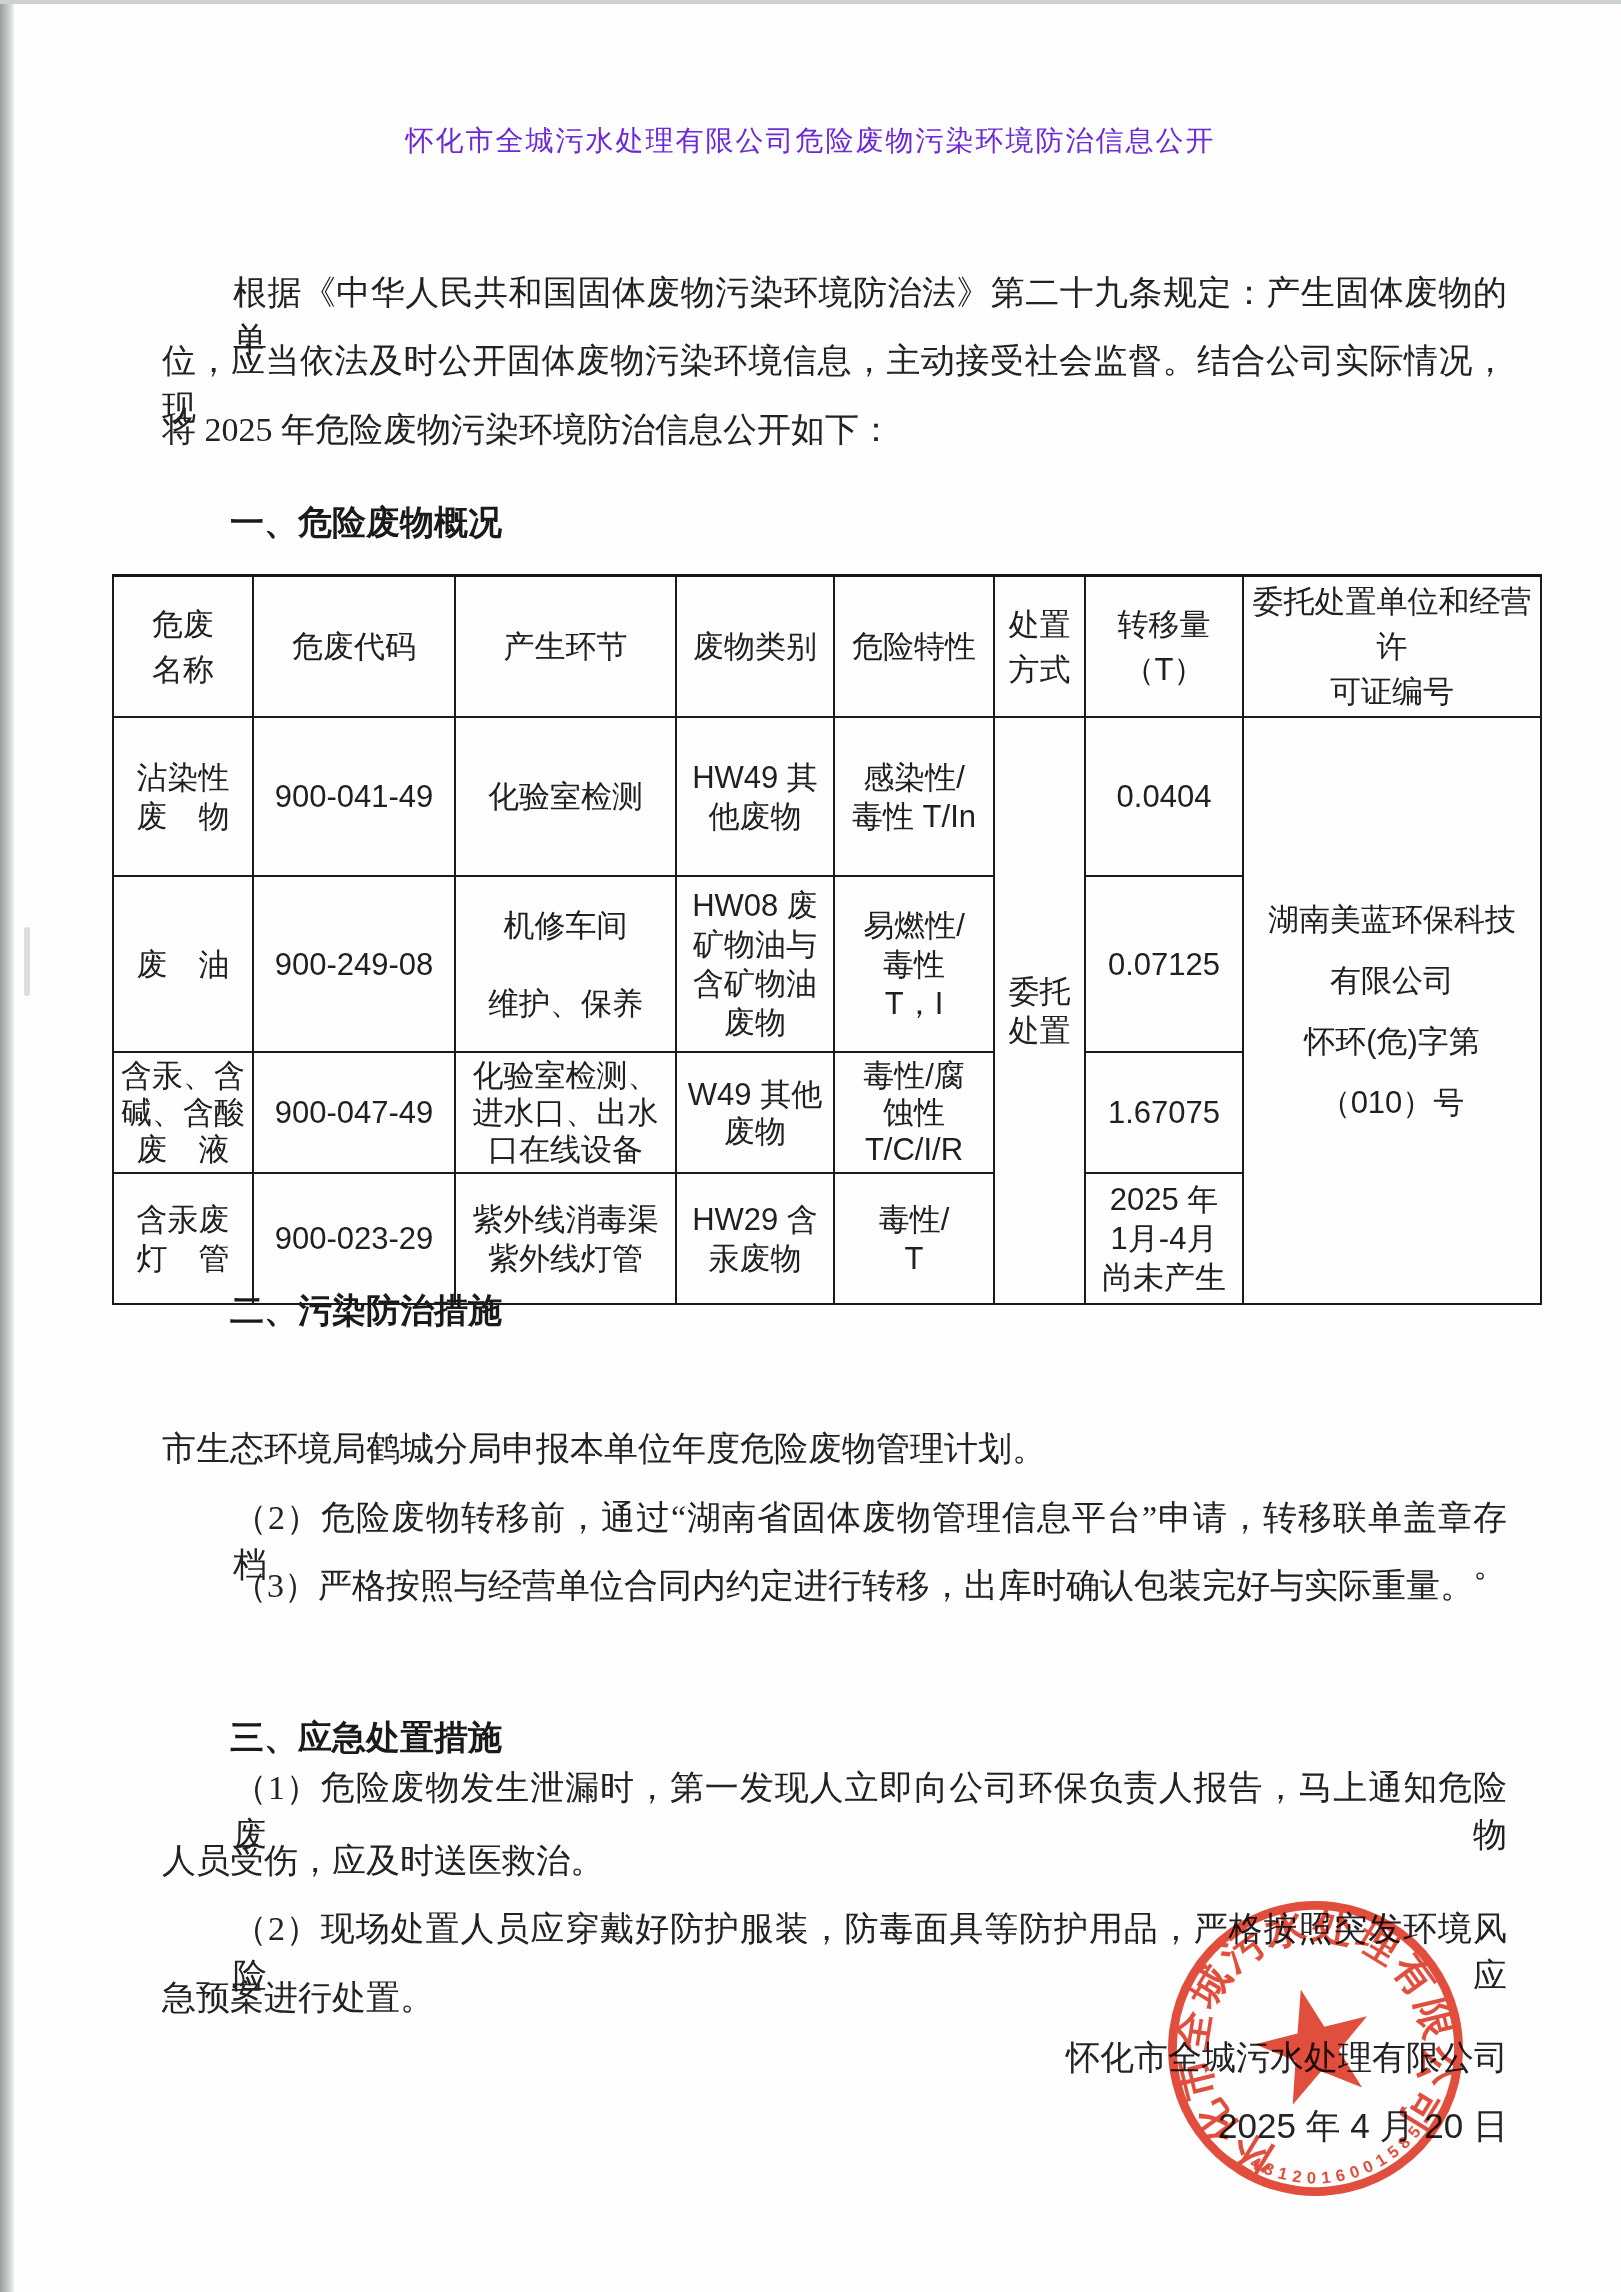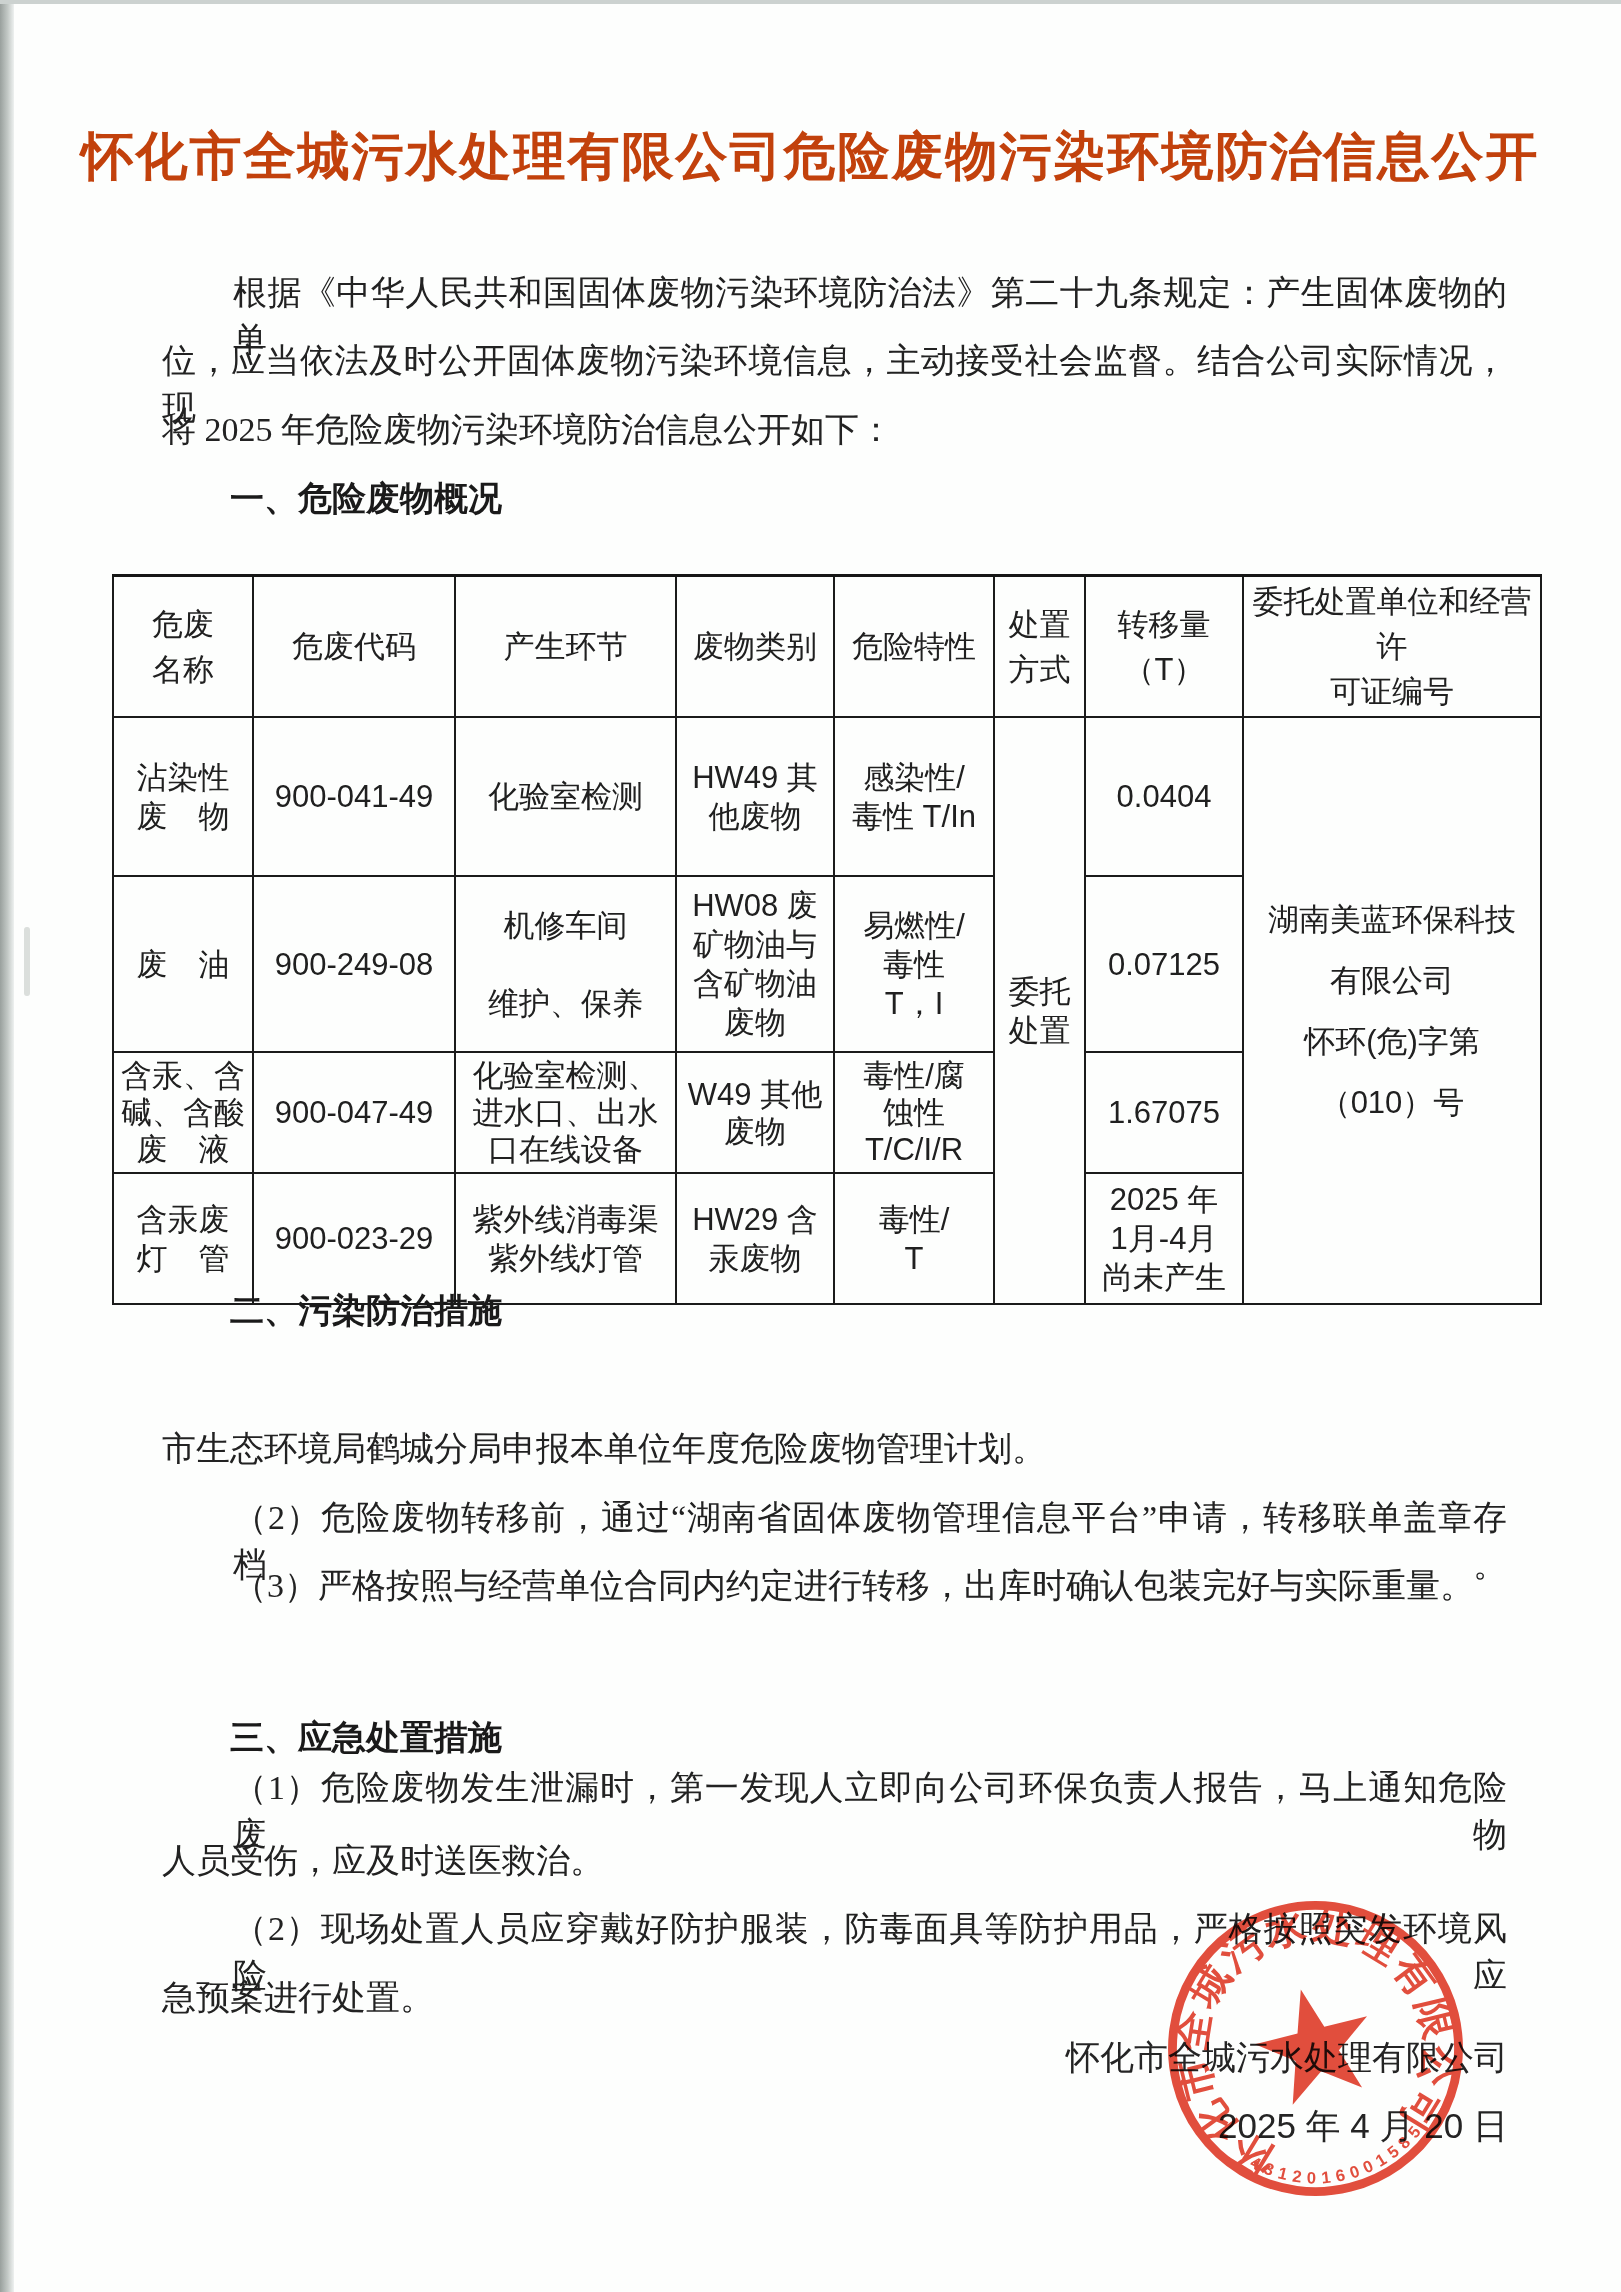--- a/index.html
+++ b/index.html
@@ -5,21 +5,21 @@
   html,body{margin:0;padding:0;background:#e9eceb;}
   #page{position:relative;width:1621px;height:2293px;background:#fdfefd;overflow:hidden;
         font-family:"Liberation Serif",serif;color:#1e1e1e;}
   
   .edge-left{position:absolute;left:0;top:0;width:13.7px;height:100%;
              background:linear-gradient(to right,#99a09d,#c3c9c6 55%,#eef1f0);}
   .edge-top{position:absolute;left:0;top:0;width:100%;height:3.9px;background:#ccd2d0;}
   .smudge{position:absolute;left:23.5px;top:927px;width:6.9px;height:69px;background:#b9bfbc;opacity:.5;border-radius:2.9px;}
 
   .title{position:absolute;left:0;top:122px;width:100%;text-align:center;
-         font-size:52px;font-weight:bold;letter-spacing:2px;color:#c2410c;}
+         font-size:28px;font-weight:normal;letter-spacing:2px;color:#6d28d9;}
 
   .ln{position:absolute;left:162px;width:1345px;font-size:34px;line-height:47px;
       color:#222;white-space:nowrap;}
   .ln.just{white-space:normal;text-align:justify;text-align-last:justify;}
   .ind{padding-left:71px;width:1274px;}
   .hd{position:absolute;left:230px;font-size:34px;font-weight:bold;color:#1a1a1a;white-space:nowrap;}
 
   table.tb{position:absolute;left:112px;top:574px;width:1427px;border-collapse:collapse;
            table-layout:fixed;font-family:"Liberation Sans",sans-serif;}
   .tb th,.tb td{border:2px solid #1b1b1b;padding:2px 3.9px;text-align:center;vertical-align:middle;
@@ -46,21 +46,21 @@
   <div class="edge-left"></div>
   <div class="edge-top"></div>
   <div class="smudge"></div>
 
   <div class="title">怀化市全城污水处理有限公司危险废物污染环境防治信息公开</div>
 
   <div class="ln just" style="top:337px">位，应当依法及时公开固体废物污染环境信息，主动接受社会监督。结合公司实际情况，现</div>
   <div class="ln just ind" style="top:269px">根据《中华人民共和国固体废物污染环境防治法》第二十九条规定：产生固体废物的单</div>
   <div class="ln" style="top:406px">将 2025 年危险废物污染环境防治信息公开如下：</div>
 
-  <div class="hd" style="top:476px">一、危险废物概况</div>
+  <div class="hd" style="top:500px">一、危险废物概况</div>
 
   <table class="tb">
     <colgroup>
       <col style="width:140px">
         <col style="width:202px">
         <col style="width:221px">
         <col style="width:158px">
       <col style="width:160px">
         <col style="width:91px">
         <col style="width:158px">

